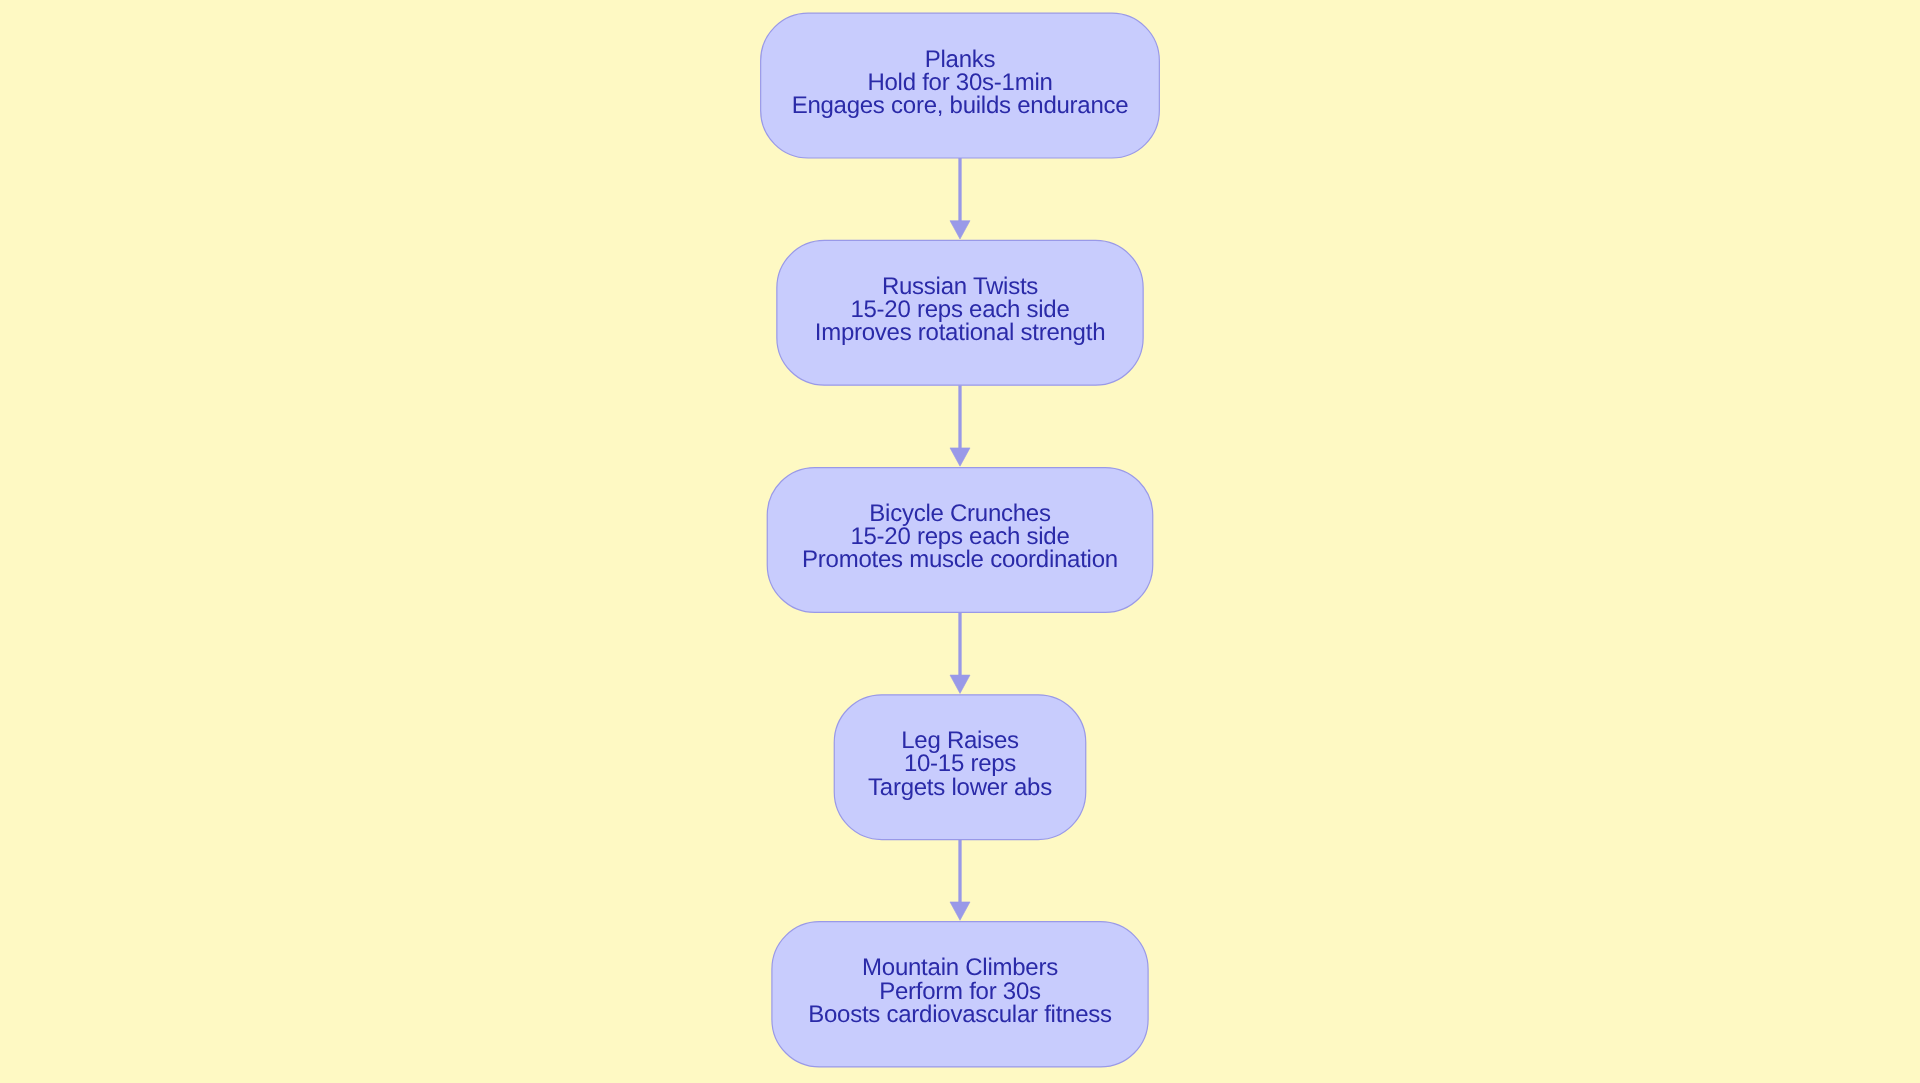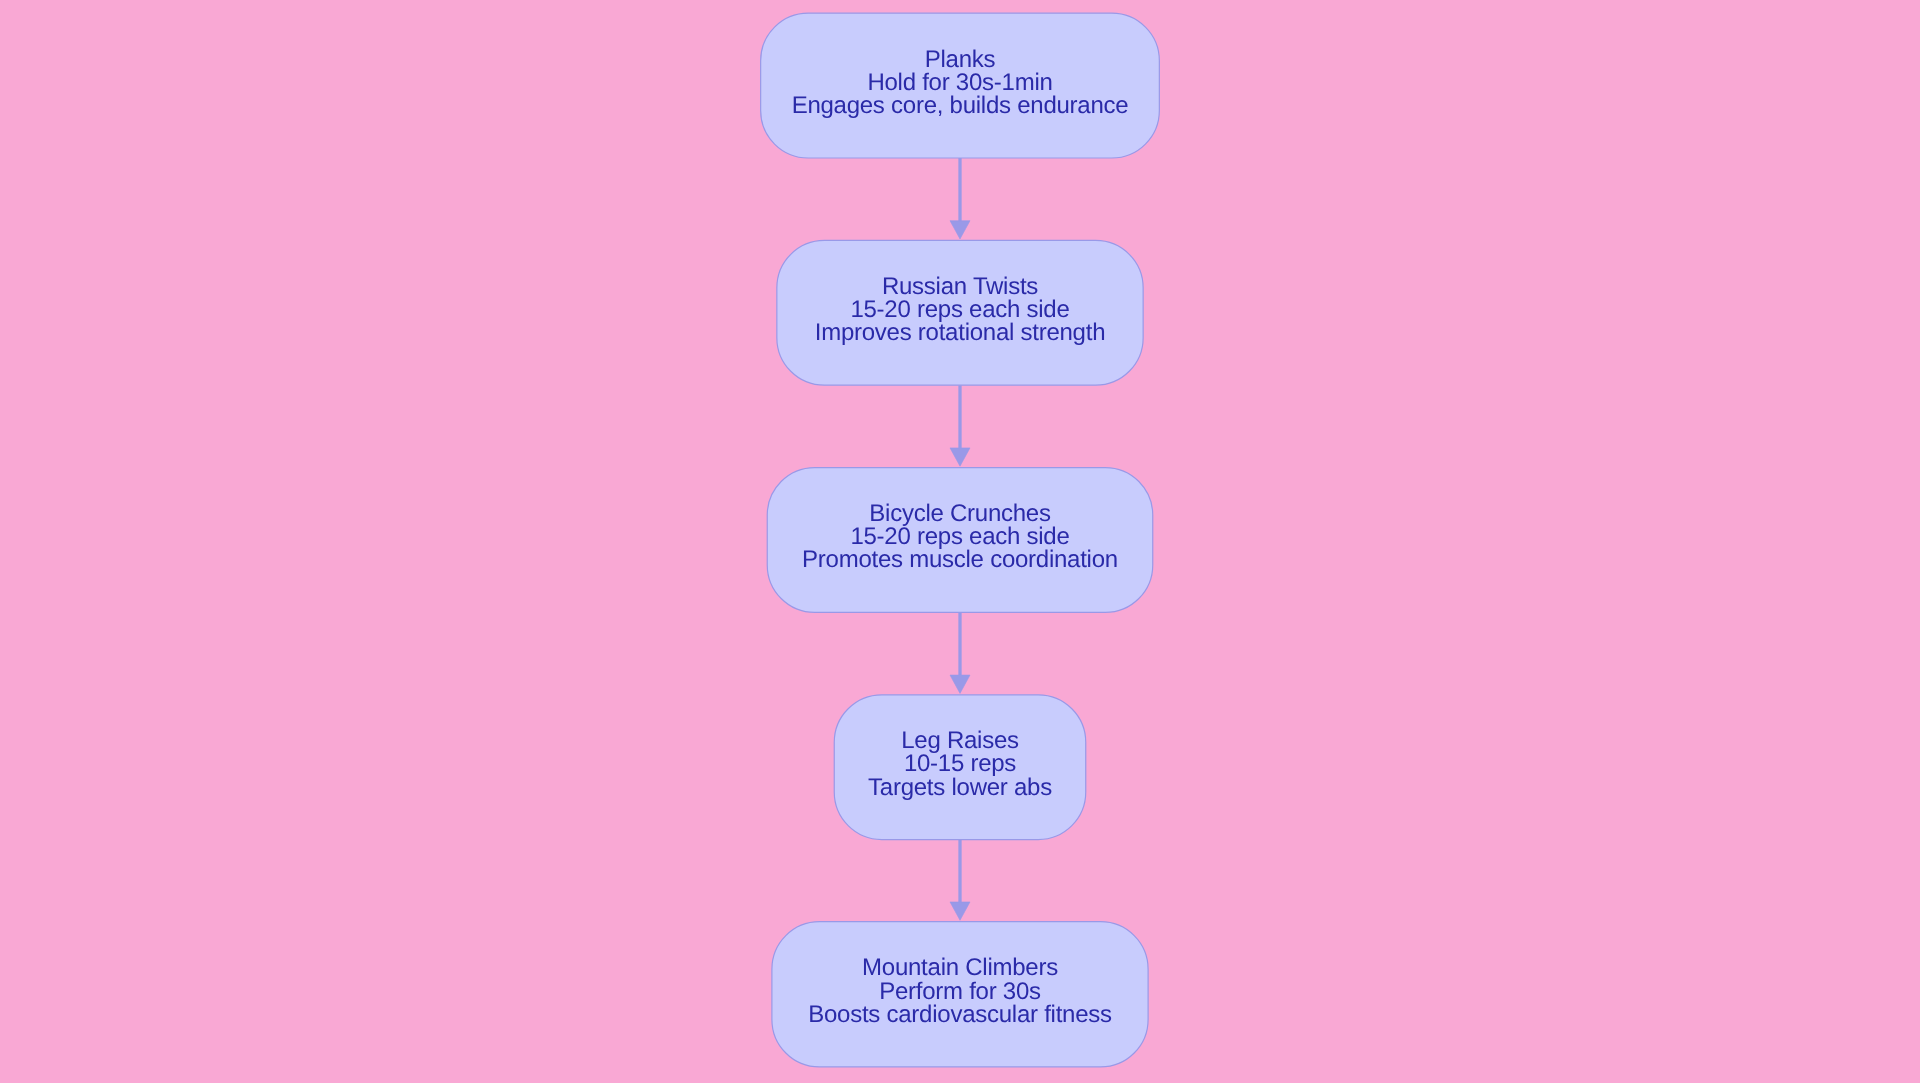--- a/index.html
+++ b/index.html
@@ -8,21 +8,21 @@
     padding: 0;
     width: 1920px;
     height: 1083px;
     background: #ffffff;
     overflow: hidden;
   }
   #flow-root {
     position: relative;
     width: 1920px;
     height: 1083px;
-    background: #f9a8d4;
+    background: #fef9c3;
   }
   svg#flow-svg {
     position: absolute;
     left: 0;
     top: 0;
     width: 1920px;
     height: 1083px;
     display: block;
     shape-rendering: geometricPrecision;
     text-rendering: geometricPrecision;

